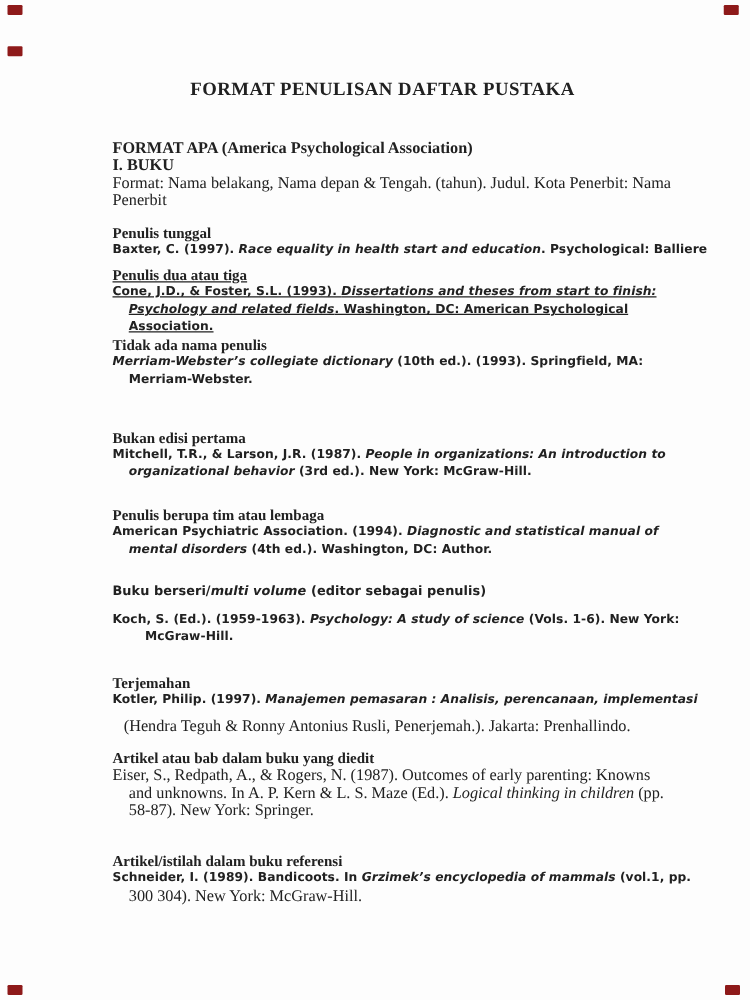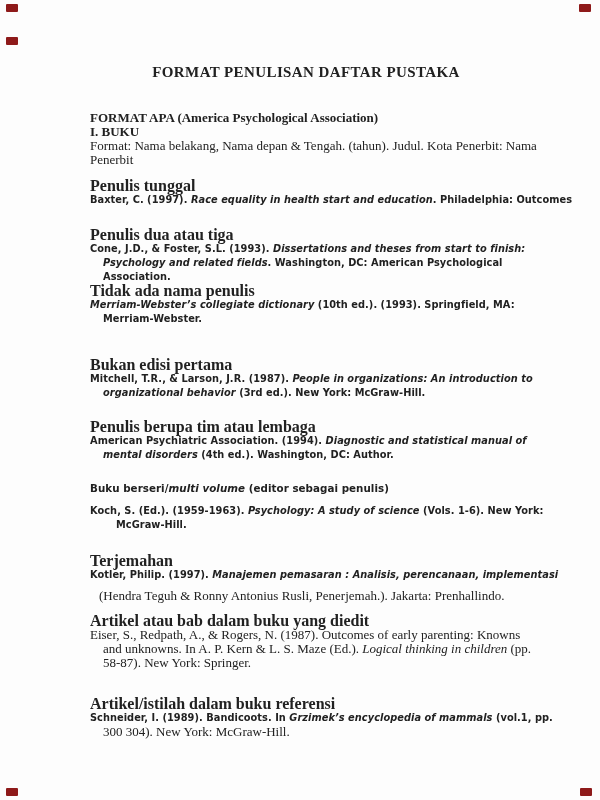--- a/index.html
+++ b/index.html
@@ -50,21 +50,21 @@
     font-size:13px;
     line-height:14px;
   }
   .f-sans{
     font-family:"DejaVu Sans","Liberation Sans",sans-serif;
     font-weight:600;
     font-size:9.8px;
     line-height:14px;
     letter-spacing:.05px;
   }
-  .heading.f-serif{font-weight:bold;font-size:16px;}
+  .heading.f-serif{font-weight:bold;font-size:12px;}
   .heading.f-sans{font-weight:700;font-size:10.3px;}
   .bold{font-weight:bold;}
   .it{font-style:italic;}
   .indent{padding-left:13px;}
   .indent-sm{padding-left:9px;}
 </style>
 </head>
 <body>
 
 <div class="page">
@@ -78,23 +78,23 @@
     <div class="title">FORMAT PENULISAN DAFTAR PUSTAKA</div>
     <div id="sections">
         <div class="section" style="margin-top: 30px;">
           <div class="line f-serif bold"><span class="">FORMAT APA (America Psychological Association)</span></div>
           <div class="line f-serif bold"><span class="">I. BUKU</span></div>
           <div class="line f-serif"><span class="">Format: Nama belakang, Nama depan &amp; Tengah. (tahun). Judul. Kota Penerbit: Nama</span></div>
           <div class="line f-serif"><span class="">Penerbit</span></div>
         </div>
         <div class="section" style="margin-top: 12px;">
           <div class="line heading f-serif"><span class="">Penulis tunggal</span></div>
-          <div class="line f-sans"><span class="">Baxter, C. (1997). </span><span class="it">Race equality in health start and education</span><span class="">. Philadelphia: Outcomes</span></div>
+          <div class="line f-sans"><span class="">Baxter, C. (1997). </span><span class="it">Race equality in health start and education</span><span class="">. Psychological: Balliere</span></div>
         </div>
-        <div class="section" style="margin-top: 21px;">
+        <div class="section" style="margin-top: 6px; text-decoration: underline;">
           <div class="line heading f-serif"><span class="">Penulis dua atau tiga</span></div>
           <div class="line f-sans"><span class="">Cone, J.D., &amp; Foster, S.L. (1993). </span><span class="it">Dissertations and theses from start to finish:</span></div>
           <div class="line f-sans indent"><span class="it">Psychology and related fields</span><span class="">. Washington, DC: American Psychological</span></div>
           <div class="line f-sans indent"><span class="">Association.</span></div>
         </div>
         <div class="section" style="">
           <div class="line heading f-serif"><span class="">Tidak ada nama penulis</span></div>
           <div class="line f-sans"><span class="it">Merriam-Webster’s collegiate dictionary</span><span class=""> (10th ed.). (1993). Springfield, MA:</span></div>
           <div class="line f-sans indent"><span class="">Merriam-Webster.</span></div>
         </div>

